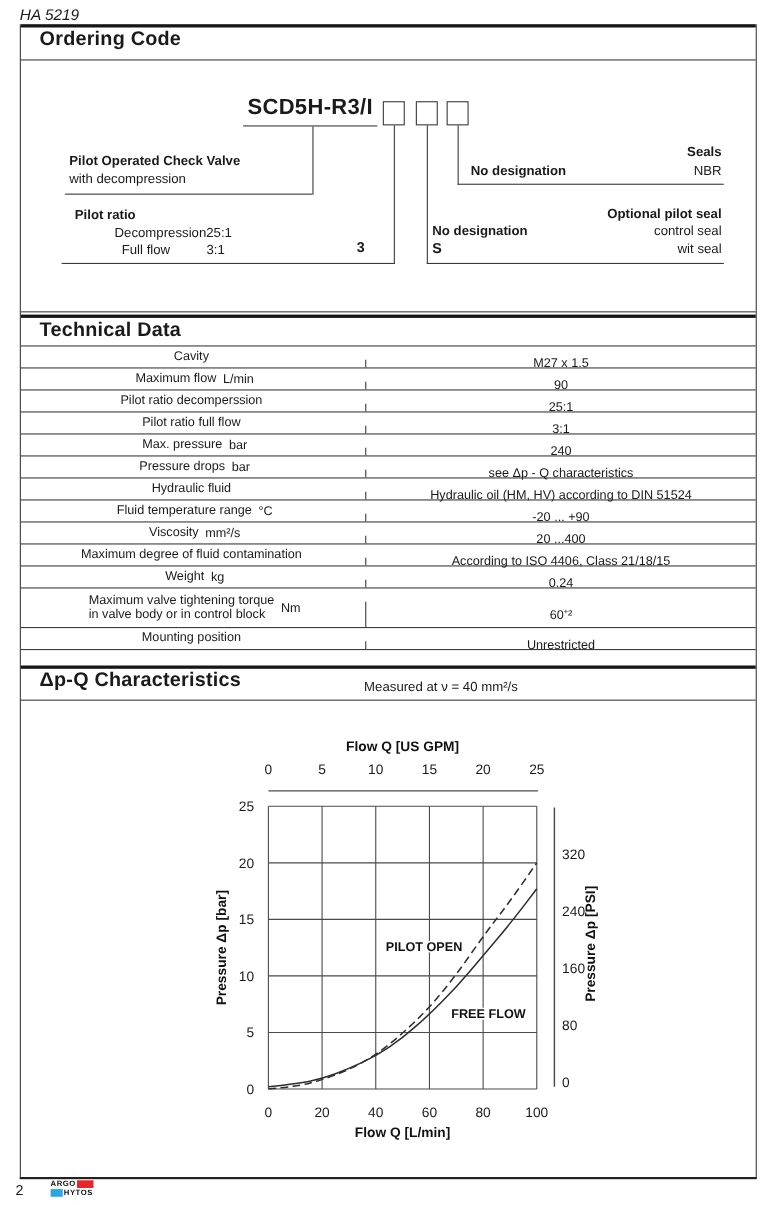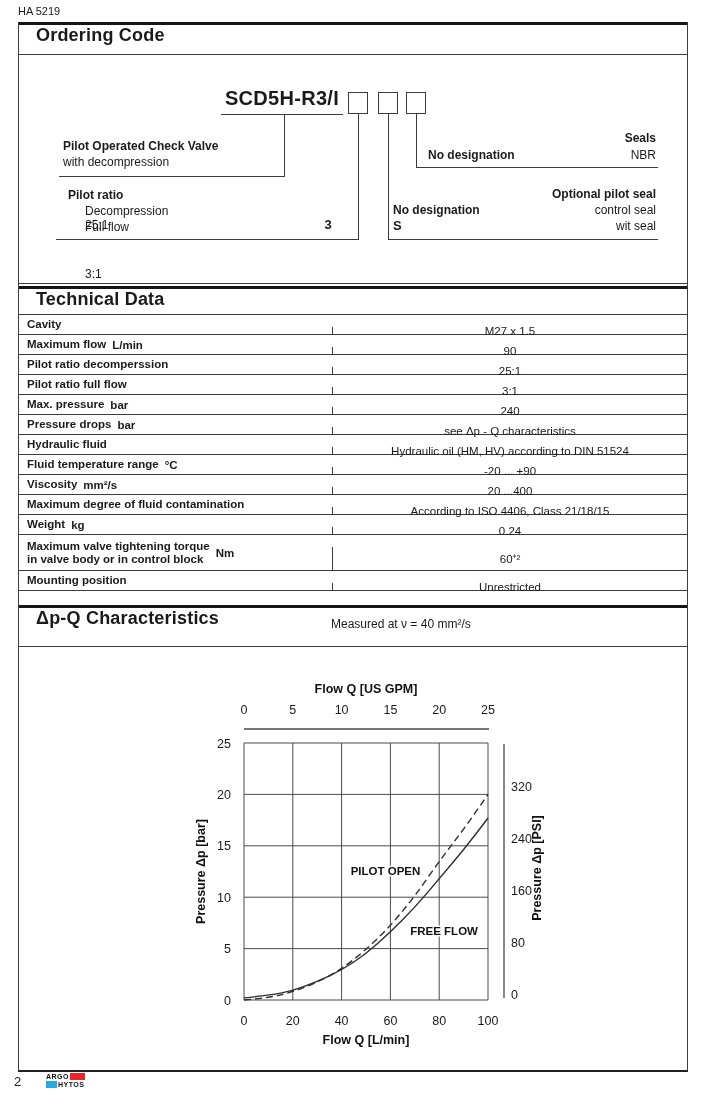--- a/index.html
+++ b/index.html
@@ -2,53 +2,53 @@
 <html><head>
 <meta charset="utf-8">
 <style>
   html,body{margin:0;padding:0;}
   body{
     width:705px;height:1095px;background:#ffffff;position:relative;
     font-family:"Liberation Sans", sans-serif;color:#1a1a1a;
     -webkit-font-smoothing:antialiased;
   }
   *{box-sizing:border-box;}
-  .doc-code{position:absolute;left:18px;top:5px;font-size:11px;}
+  .doc-code{position:absolute;left:18px;top:5px;font-size:14px;font-style:italic;}
   .main-box{
     position:absolute;left:18px;top:22px;width:670px;height:1050px;
     border-left:1px solid #3c3c3c;border-right:1px solid #3c3c3c;border-bottom:2px solid #222;
   }
   .sec-header{
     border-top:3px solid #161616;border-bottom:1px solid #3c3c3c;
     display:flex;align-items:flex-start;position:relative;
   }
   .sec-title{font-size:18px;font-weight:bold;padding-left:17px;letter-spacing:0.2px;}
   .sec-sub{position:absolute;left:312px;top:9px;font-size:12px;font-weight:normal;}
   .h1{height:33px;}
   .h2{height:29px;}
-  .h3{height:42px;}
+  .h3{height:32px;}
   .spacer2{height:2px;}
   .spacer14{height:14px;}
 
   
   .ordering-body{position:relative;height:229px;border-bottom:1px solid #3c3c3c;font-size:12px;}
   .ab{position:absolute;white-space:nowrap;}
   .b{font-weight:bold;}
   .hline{position:absolute;border-top:1px solid #3a3a3a;height:0;}
   .vline{position:absolute;border-left:1px solid #3a3a3a;width:0;}
   .model-code{left:202px;top:32px;width:122px;font-size:20px;font-weight:bold;text-align:center;letter-spacing:0.3px;}
   .code-box{position:absolute;top:37px;width:20px;height:22px;border:1px solid #3a3a3a;background:#fff;}
   .r{right:31px;text-align:right;}
-  .pr-row{left:66px;top:0;width:181px;display:flex;justify-content:center;flex-direction:column;}
+  .pr-row{left:48px;top:0;width:181px;display:flex;justify-content:center;}
 
   
   .t-table{font-size:11.5px;}
   .t-row{display:flex;height:20px;border-bottom:1px solid #3c3c3c;align-items:stretch;}
   .t-row.tall{height:36px;}
-  .t-left{width:313px;display:flex;justify-content:flex-start;align-items:center;padding:0 5px 0 8px;font-weight:bold;}
+  .t-left{width:313px;display:flex;justify-content:center;align-items:center;padding:0 5px 0 8px;}
   .t-name{line-height:13px;}
   .t-unit{white-space:nowrap;padding-left:6px;}
   .t-right{flex:1;border-left:1px solid #3c3c3c;display:flex;align-items:center;justify-content:center;text-align:center;margin-top:12px;}
 
   
   .chart-body{position:relative;height:436px;}
   svg{display:block;}
   .grid{stroke:#4a4a4a;stroke-width:1;}
   .axis{stroke:#4a4a4a;stroke-width:1.3;}
   .tick{font-size:12.5px;fill:#1a1a1a;}

